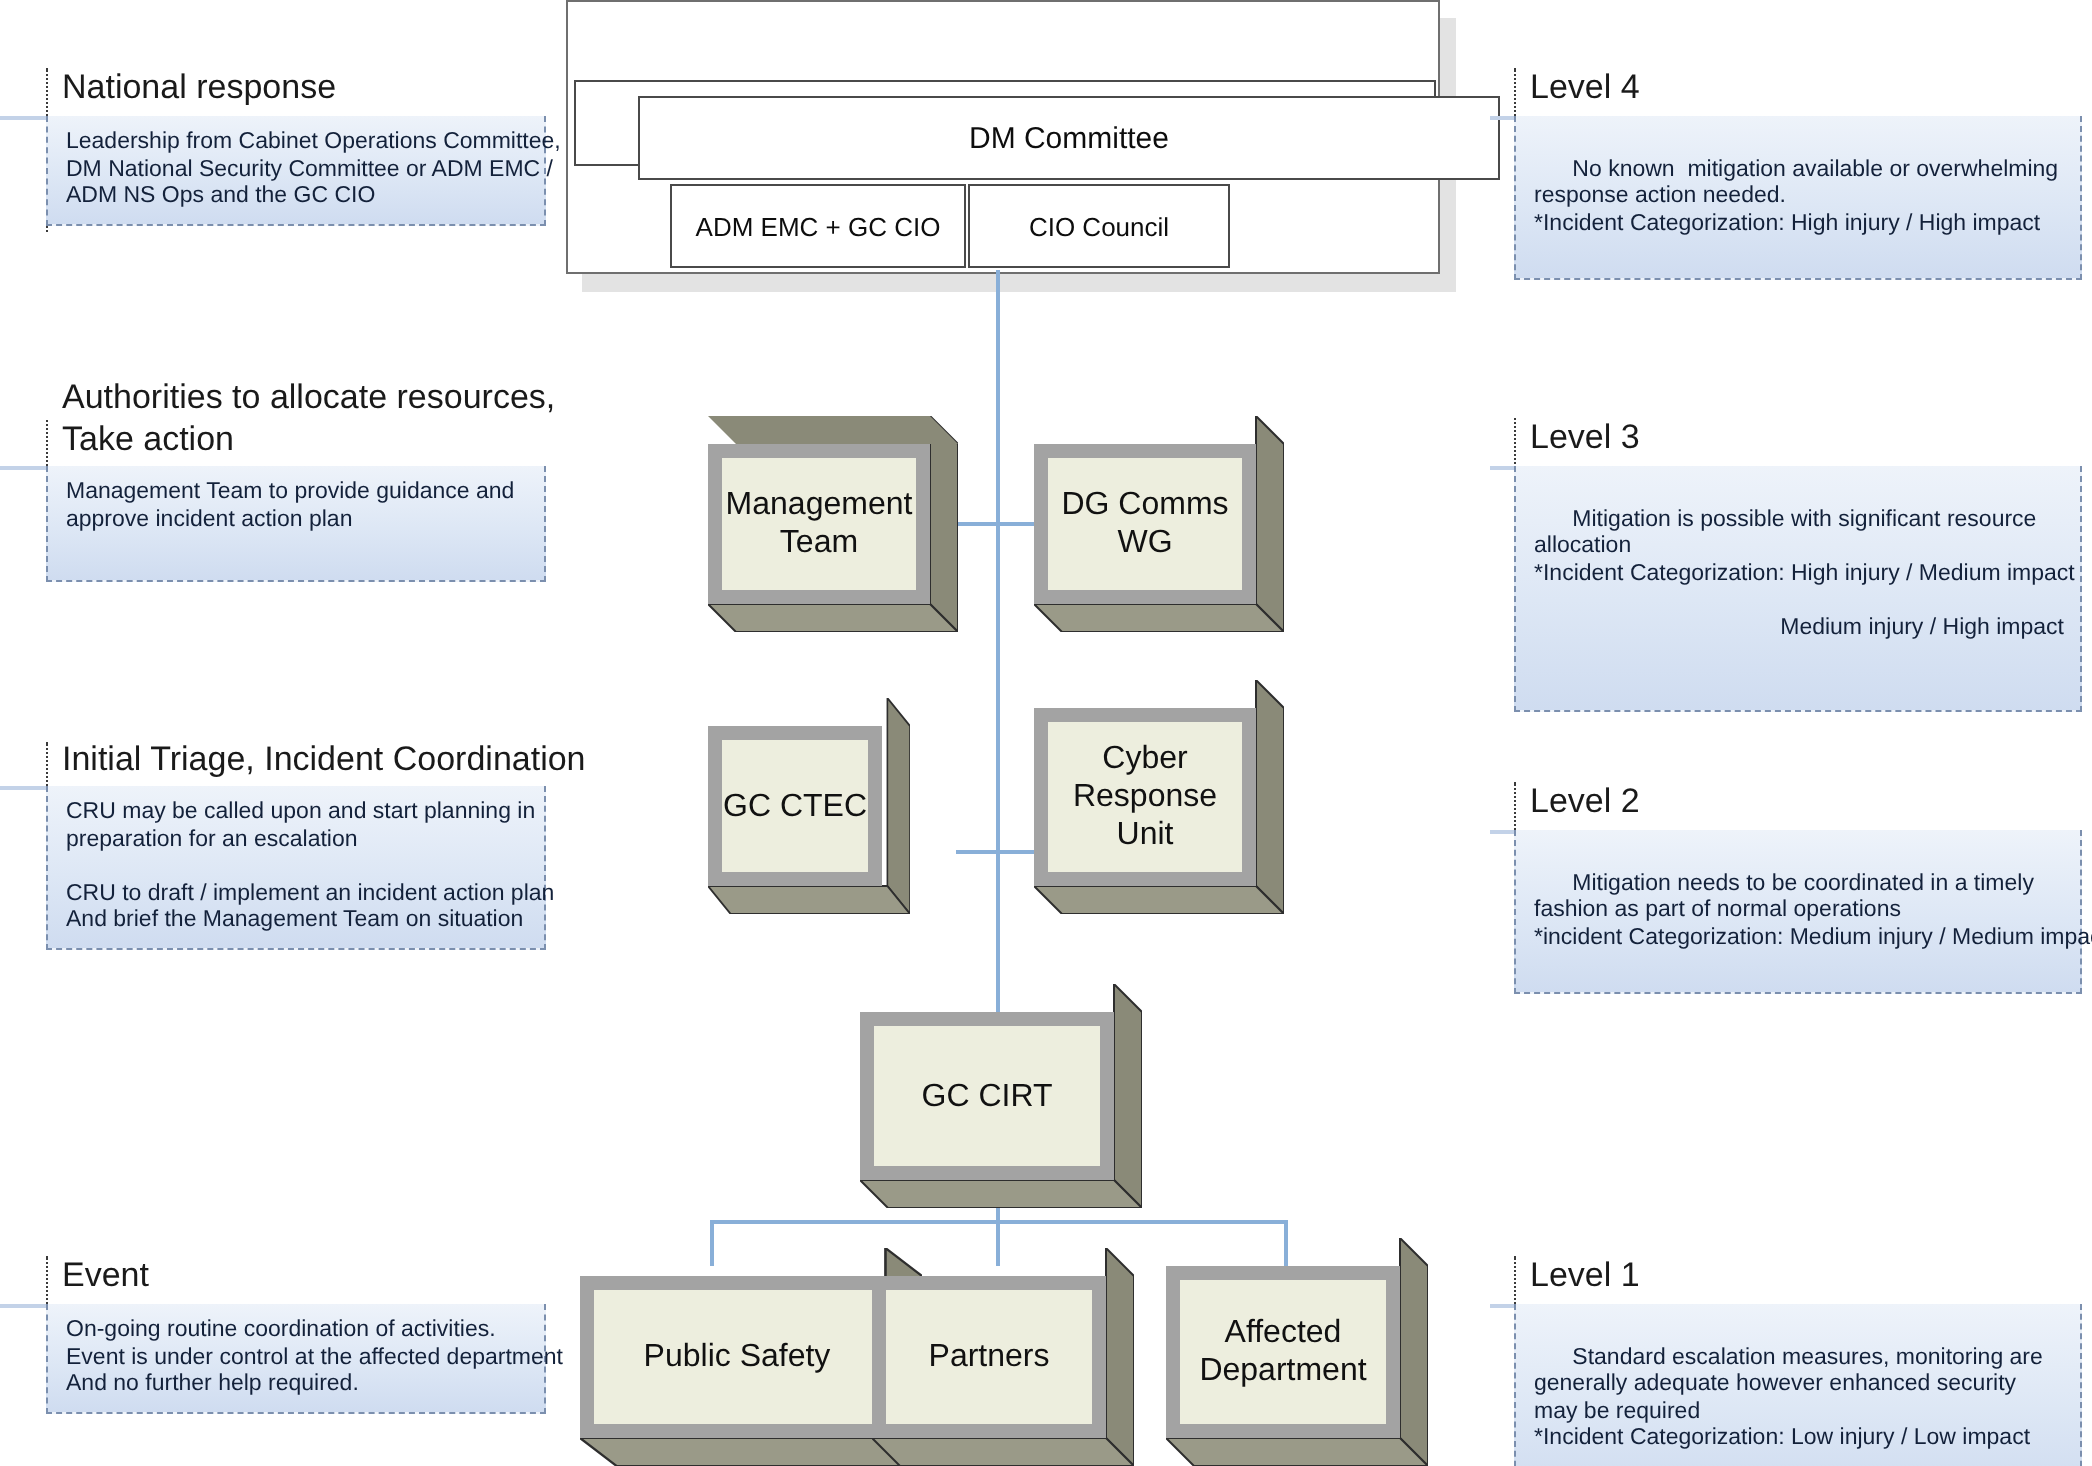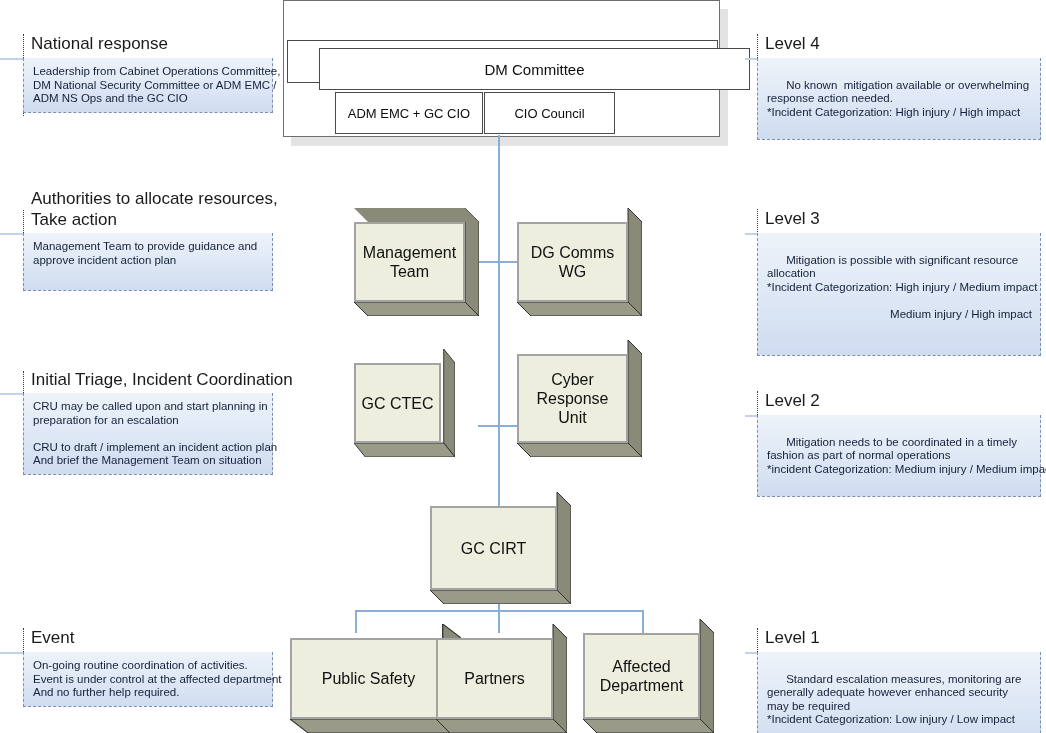--- a/index.html
+++ b/index.html
@@ -86,21 +86,21 @@
     left:0;top:0;
     width:100%;height:100%;
   }
   .box3d .face{
     position:absolute;
     left:0;
     top:14px;
     right:14px;
     bottom:14px;
     background:#edeede;
-    border:2px solid #a3a3a3;
+    border:7px solid #a3a3a3;
     box-sizing:border-box;
     display:flex;
     align-items:center;
     justify-content:center;
     text-align:center;
     color:#111111;
     font-size:16px;
     line-height:19px;
     white-space:pre-line;
   }

